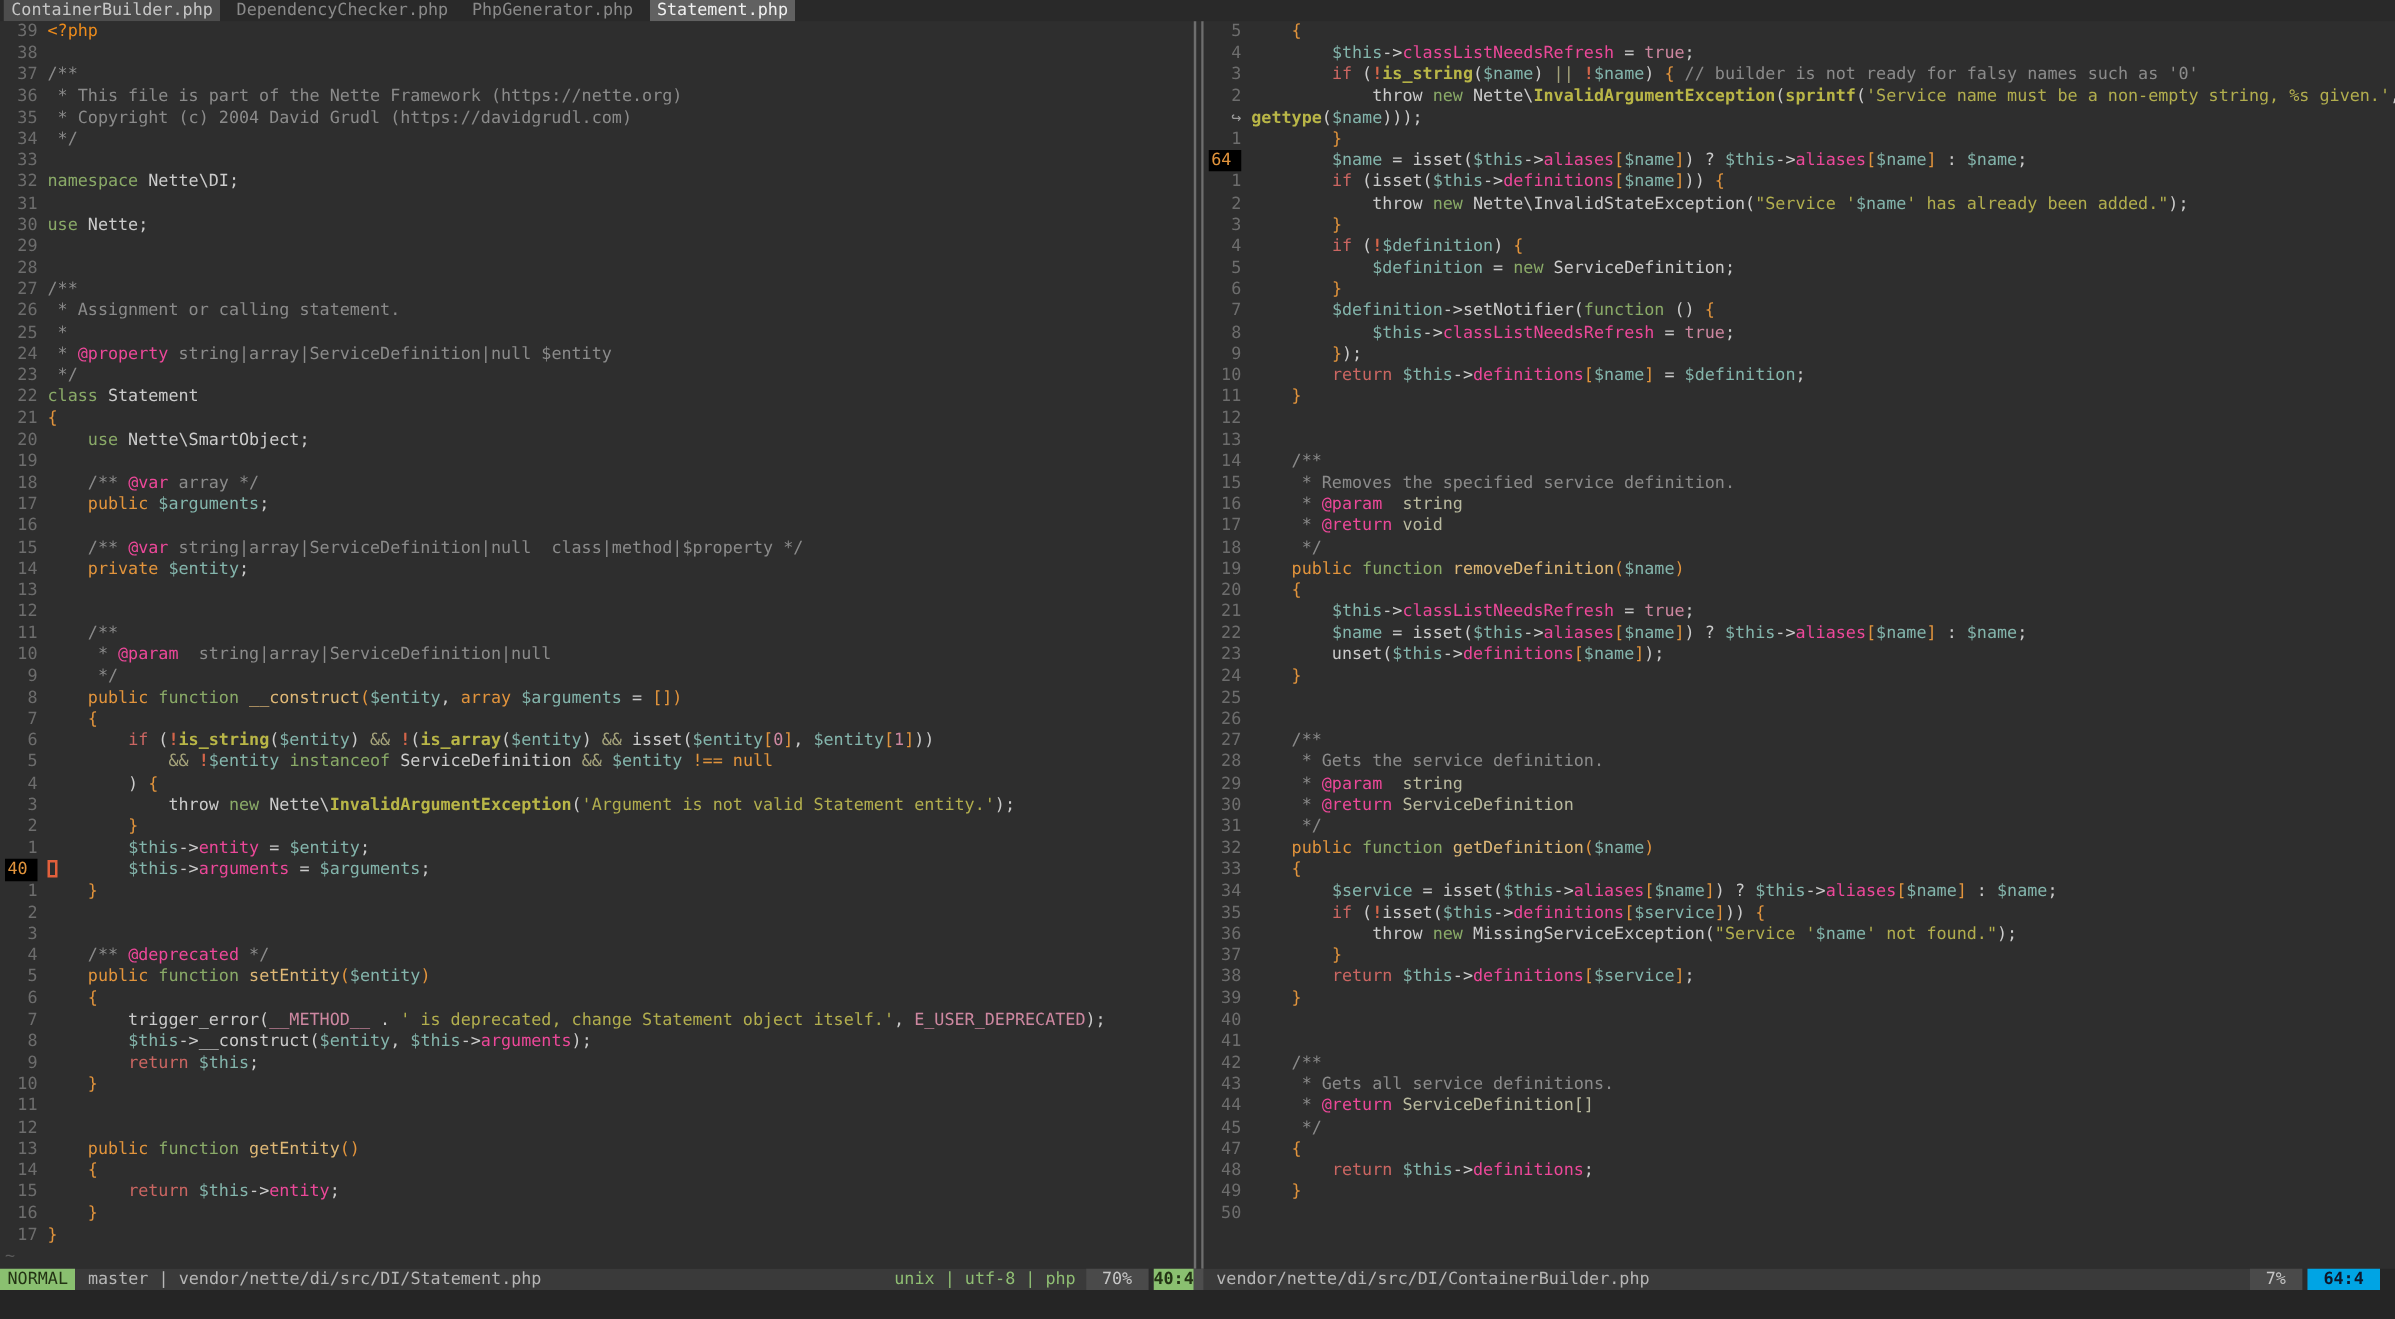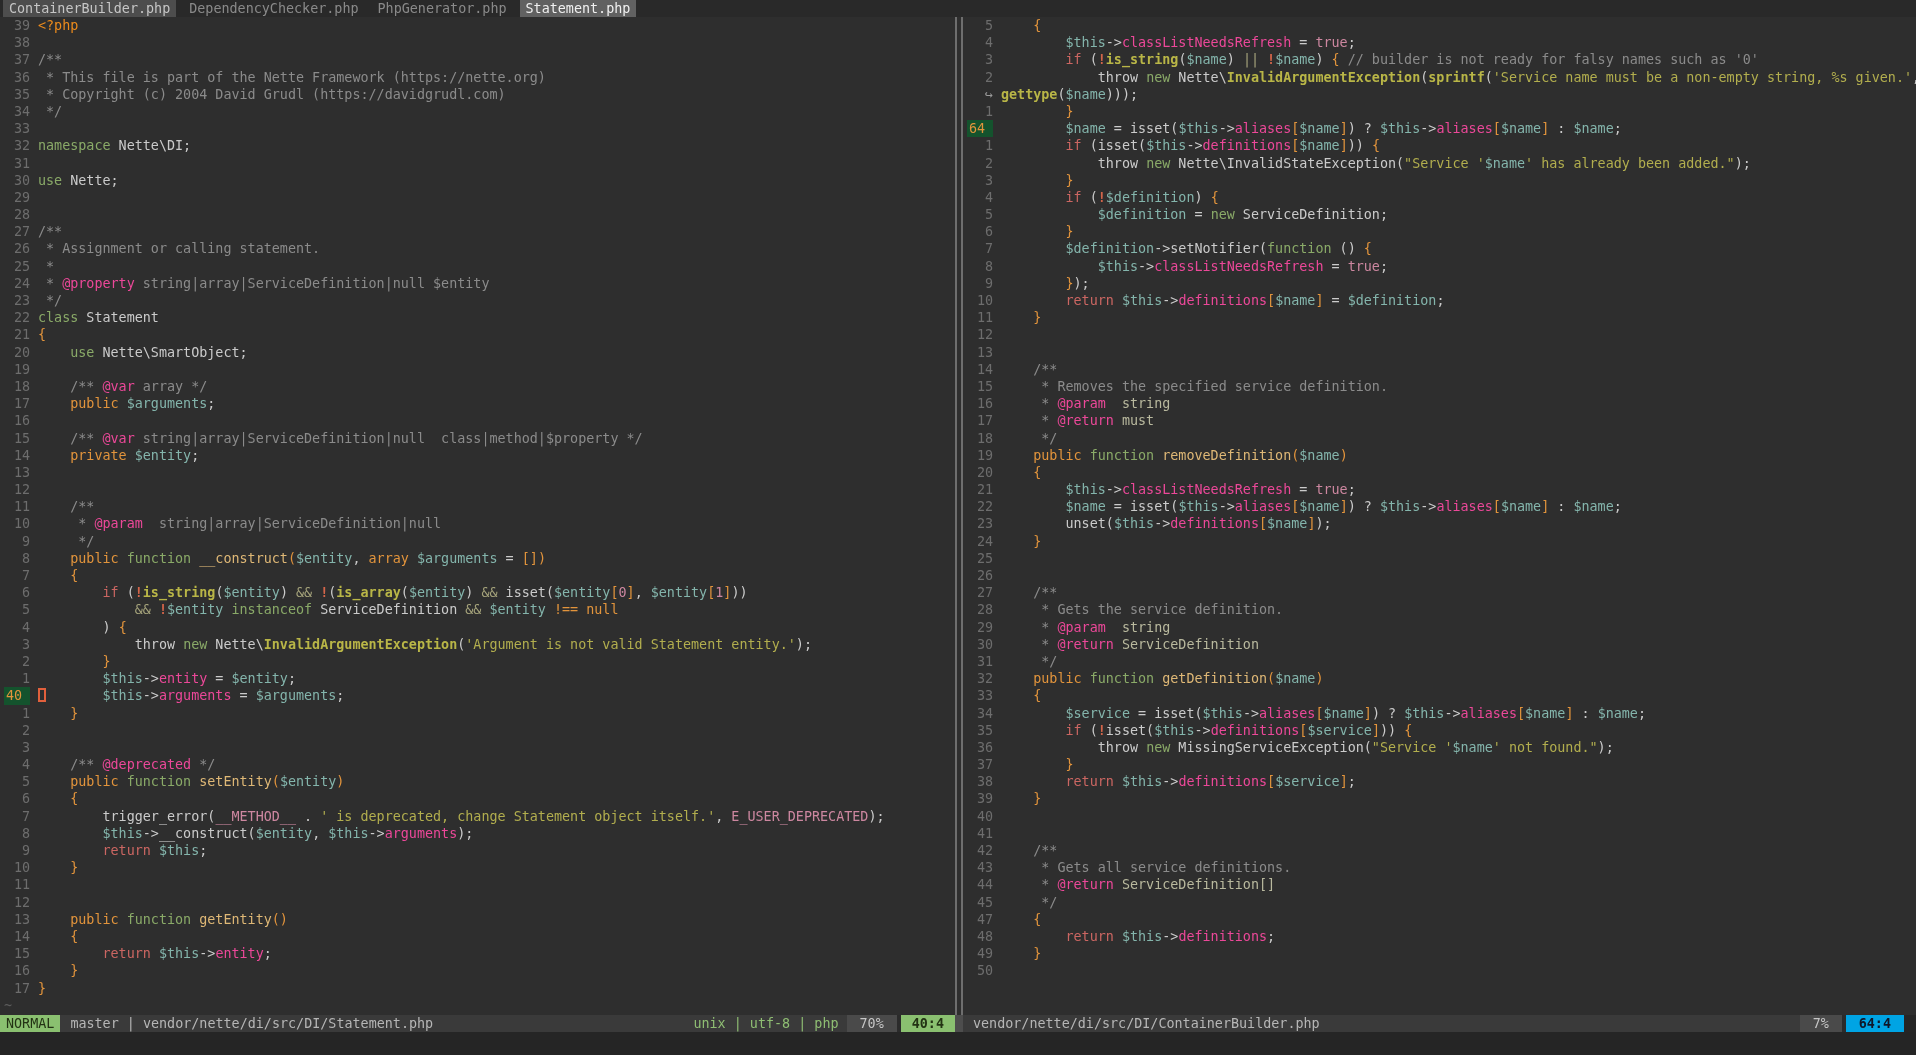--- a/index.html
+++ b/index.html
@@ -18,21 +18,21 @@
   .tab.active{background:#616161;color:#f0f0f0;}
   
   .pane{position:absolute;top:17px;height:998px;overflow:hidden;background:#2e2e2e;}
   .pane.left{left:0;width:955px;}
   .pane.right{left:963px;width:953px;}
   .vdivider{position:absolute;top:17px;left:955px;width:8px;height:998px;background:#2e2e2e;
     border-left:2px solid #6e6e6e;border-right:2px solid #6e6e6e;box-sizing:border-box;}
   .row{display:flex;height:17.2px;line-height:17.2px;position:relative;white-space:pre;}
   .gut{display:inline-block;width:26px;margin-left:4px;margin-right:8px;
     text-align:right;color:#6d6d6d;flex:none;}
-  .gut.gcur{background:#14532d;color:#e2943c;text-align:left;padding-left:2px;width:24px;}
+  .gut.gcur{background:#000000;color:#e2943c;text-align:left;padding-left:2px;width:24px;}
   .gut.tilde{color:#5c5c5c;text-align:left;}
   .gut.wrapg{color:#9a9a9a;}
   pre.code{margin:0;font:inherit;white-space:pre;}
   .cursorbox{position:absolute;left:38px;top:1px;width:8px;height:14px;
     border:2px solid #e2603c;box-sizing:border-box;}
   
   .tk-d{color:#cbcbcb}
   .tk-c{color:#8b8b8b}
   .tk-g{color:#8aaa68}
   .tk-o{color:#e2943c}
@@ -51,21 +51,21 @@
   
   .statusbar{position:absolute;top:1015px;left:0;width:1916px;height:17px;display:flex;}
   .sl-left{width:955px;background:#3a3a3a;display:flex;align-items:stretch;flex:none;}
   .sl-div{width:8px;background:#4d4d4d;flex:none;}
   .sl-right{flex:1;background:#3a3a3a;display:flex;align-items:stretch;}
   .seg{display:flex;align-items:center;white-space:pre;}
   .seg.mode{background:#8ac070;color:#233314;font-weight:normal;padding:0 6px;}
   .seg.text{color:#b6b6b6;padding:0 10px;}
   .seg.green{color:#8fbe73;padding:0 8px;}
   .seg.pct{background:#4a4a4a;color:#c6c6c6;padding:0 13px;}
-  .seg.pos-green{background:#8ac070;color:#233314;font-weight:bold;padding:0 11px;}
+  .seg.pos-green{background:#8ac070;color:#233314;font-weight:bold;padding:0 0;}
   .seg.pos-blue{background:#00a4e4;color:#0f172a;font-weight:bold;padding:0 13px;}
   .gapdark{width:4px;background:#2b2b2b;flex:none;}
   .spacer{flex:1;}
   .tail{width:12px;background:#262626;flex:none;}
   
   .cmdline{position:absolute;top:1032px;left:0;width:1916px;height:23px;background:#252525;}
 </style>
 </head>
 <body>
 
@@ -154,21 +154,21 @@
     <div class="row"><span class="gut">7</span><pre class="code"><span class="tk-d">        </span><span class="tk-v">$definition</span><span class="tk-d">-&gt;setNotifier(</span><span class="tk-g">function</span><span class="tk-d"> () </span><span class="tk-o">{</span></pre></div>
     <div class="row"><span class="gut">8</span><pre class="code"><span class="tk-d">            </span><span class="tk-v">$this</span><span class="tk-d">-&gt;</span><span class="tk-q">classListNeedsRefresh</span><span class="tk-d"> = </span><span class="tk-k">true</span><span class="tk-d">;</span></pre></div>
     <div class="row"><span class="gut">9</span><pre class="code"><span class="tk-d">        </span><span class="tk-o">}</span><span class="tk-d">);</span></pre></div>
     <div class="row"><span class="gut">10</span><pre class="code"><span class="tk-d">        </span><span class="tk-r">return</span><span class="tk-d"> </span><span class="tk-v">$this</span><span class="tk-d">-&gt;</span><span class="tk-q">definitions</span><span class="tk-o">[</span><span class="tk-v">$name</span><span class="tk-o">]</span><span class="tk-d"> = </span><span class="tk-v">$definition</span><span class="tk-d">;</span></pre></div>
     <div class="row"><span class="gut">11</span><pre class="code"><span class="tk-d">    </span><span class="tk-o">}</span></pre></div>
     <div class="row"><span class="gut">12</span><pre class="code"></pre></div>
     <div class="row"><span class="gut">13</span><pre class="code"></pre></div>
     <div class="row"><span class="gut">14</span><pre class="code"><span class="tk-d">    </span><span class="tk-c">/**</span></pre></div>
     <div class="row"><span class="gut">15</span><pre class="code"><span class="tk-c">     * Removes the specified service definition.</span></pre></div>
     <div class="row"><span class="gut">16</span><pre class="code"><span class="tk-c">     * </span><span class="tk-t">@param</span><span class="tk-c">  </span><span class="tk-u">string</span></pre></div>
-    <div class="row"><span class="gut">17</span><pre class="code"><span class="tk-c">     * </span><span class="tk-t">@return</span><span class="tk-c"> </span><span class="tk-u">must</span></pre></div>
+    <div class="row"><span class="gut">17</span><pre class="code"><span class="tk-c">     * </span><span class="tk-t">@return</span><span class="tk-c"> </span><span class="tk-u">void</span></pre></div>
     <div class="row"><span class="gut">18</span><pre class="code"><span class="tk-c">     */</span></pre></div>
     <div class="row"><span class="gut">19</span><pre class="code"><span class="tk-d">    </span><span class="tk-o">public</span><span class="tk-d"> </span><span class="tk-g">function</span><span class="tk-d"> </span><span class="tk-f">removeDefinition</span><span class="tk-o">(</span><span class="tk-v">$name</span><span class="tk-o">)</span></pre></div>
     <div class="row"><span class="gut">20</span><pre class="code"><span class="tk-d">    </span><span class="tk-o">{</span></pre></div>
     <div class="row"><span class="gut">21</span><pre class="code"><span class="tk-d">        </span><span class="tk-v">$this</span><span class="tk-d">-&gt;</span><span class="tk-q">classListNeedsRefresh</span><span class="tk-d"> = </span><span class="tk-k">true</span><span class="tk-d">;</span></pre></div>
     <div class="row"><span class="gut">22</span><pre class="code"><span class="tk-d">        </span><span class="tk-v">$name</span><span class="tk-d"> = isset(</span><span class="tk-v">$this</span><span class="tk-d">-&gt;</span><span class="tk-q">aliases</span><span class="tk-o">[</span><span class="tk-v">$name</span><span class="tk-o">]</span><span class="tk-d">) ? </span><span class="tk-v">$this</span><span class="tk-d">-&gt;</span><span class="tk-q">aliases</span><span class="tk-o">[</span><span class="tk-v">$name</span><span class="tk-o">]</span><span class="tk-d"> : </span><span class="tk-v">$name</span><span class="tk-d">;</span></pre></div>
     <div class="row"><span class="gut">23</span><pre class="code"><span class="tk-d">        unset(</span><span class="tk-v">$this</span><span class="tk-d">-&gt;</span><span class="tk-q">definitions</span><span class="tk-o">[</span><span class="tk-v">$name</span><span class="tk-o">]</span><span class="tk-d">);</span></pre></div>
     <div class="row"><span class="gut">24</span><pre class="code"><span class="tk-d">    </span><span class="tk-o">}</span></pre></div>
     <div class="row"><span class="gut">25</span><pre class="code"></pre></div>
     <div class="row"><span class="gut">26</span><pre class="code"></pre></div>
     <div class="row"><span class="gut">27</span><pre class="code"><span class="tk-d">    </span><span class="tk-c">/**</span></pre></div>

